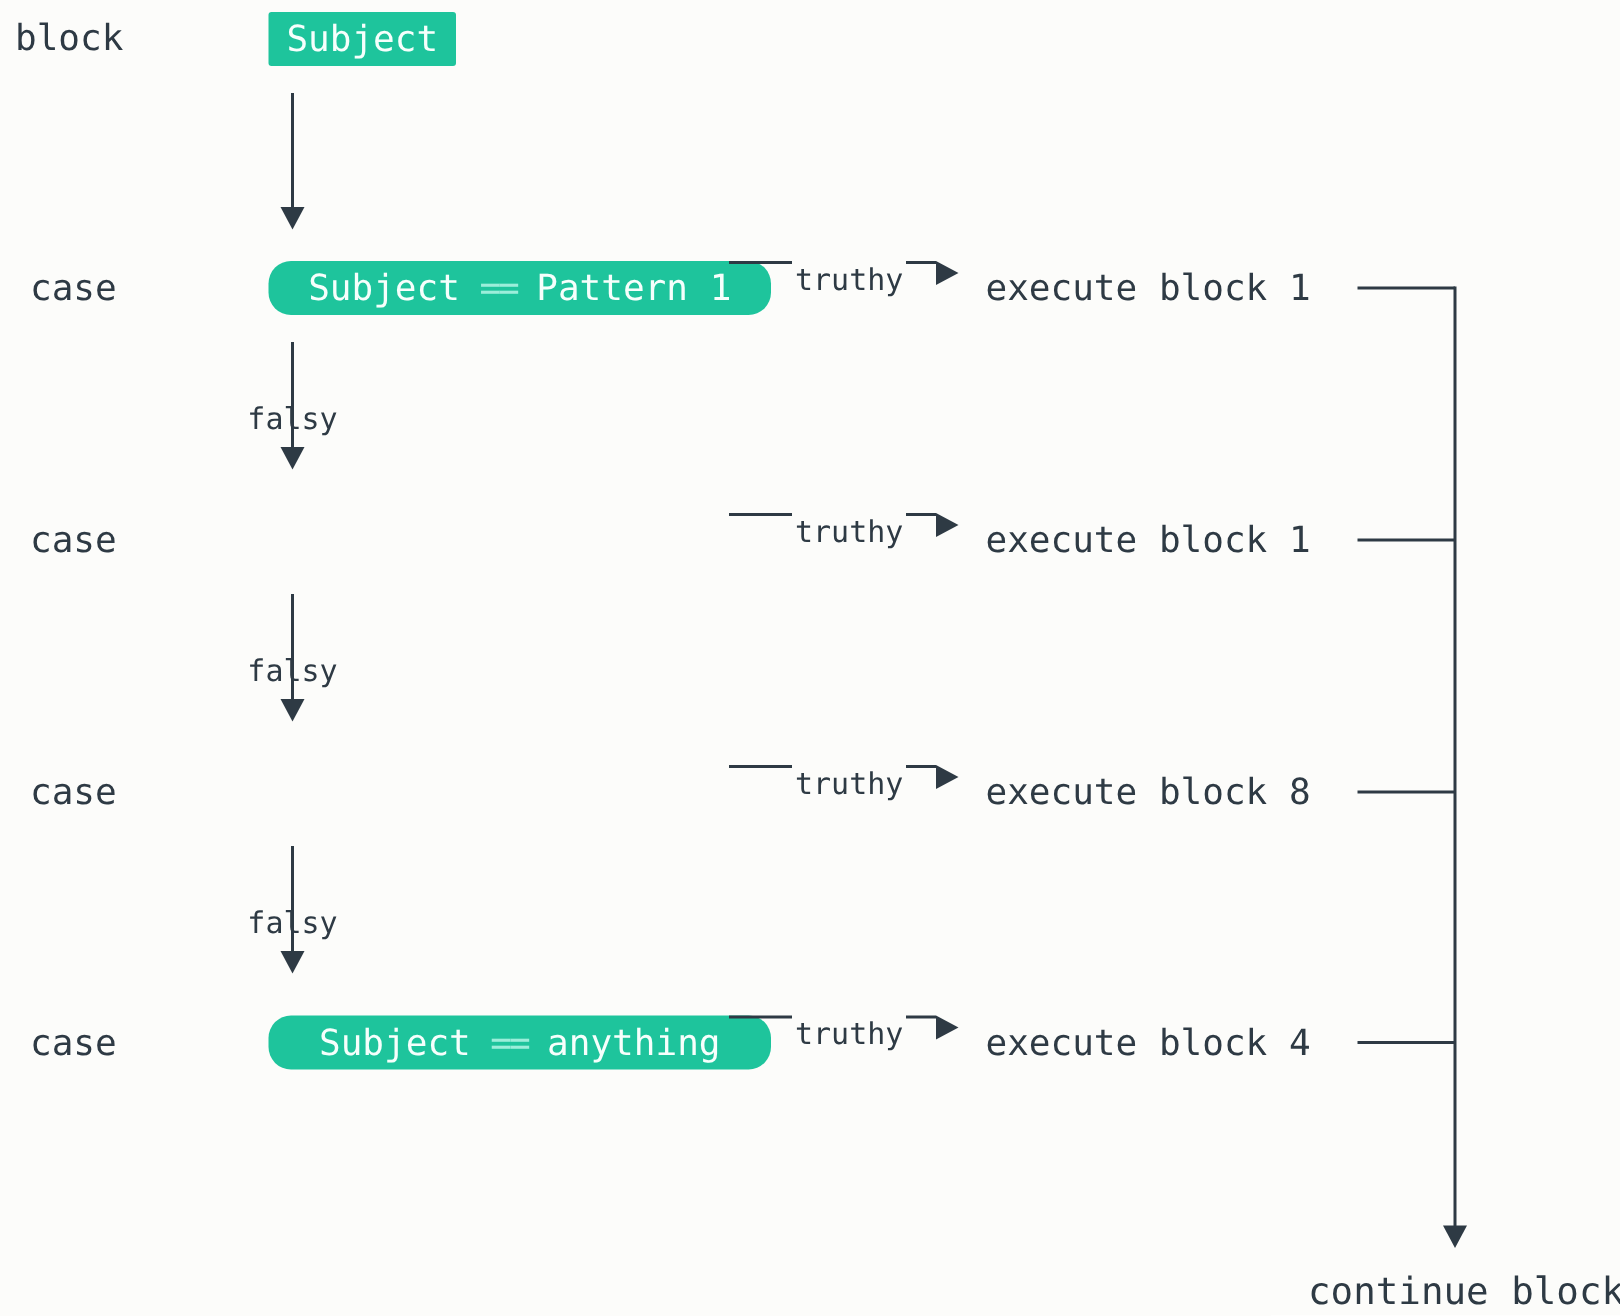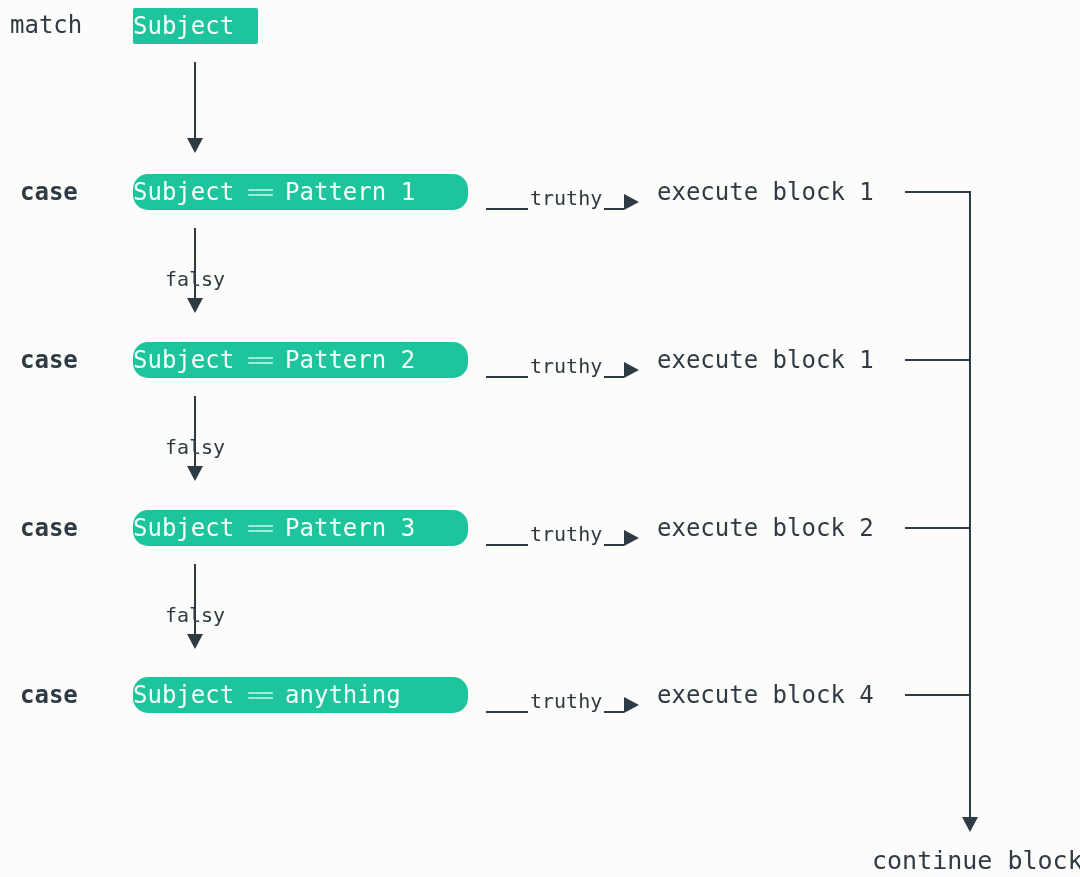--- a/index.html
+++ b/index.html
@@ -18,43 +18,44 @@
     line-height: 36px;
     white-space: pre;
   }
   .box {
     position: absolute;
     height: 36px;
     line-height: 36px;
     background: #1ec49c;
     color: #f6fffc;
     font-size: 24px;
-    text-align: left;
+    text-align: center;
     border-radius: 2px;
     white-space: nowrap;
+    margin-left: 46px;
   }
   .subject-box { left: 133px; top: 8px; width: 125px; }
   .case-box { left: 133px; width: 335px; border-radius: 15px; }
   .case-box .op { color: #9beeda; margin: 0 13px; letter-spacing: -2px; }
   .row { position: absolute; left: 0; width: 1080px; height: 36px; }
-  .row .row-kw { left: 20px; top: 0; font-weight: bold; }
+  .row .row-kw { left: 20px; top: 0; }
   .result {
     position: absolute;
     left: 657px; top: 0;
     font-size: 24px;
     line-height: 36px;
     white-space: pre;
   }
   .tail { position: absolute; left: 905px; top: 17px; width: 65px; height: 2px; background: #2e3a44; }
   .truthy {
     position: absolute;
     left: 486px; top: 0;
     height: 36px;
     display: flex;
-    align-items: flex-end;
+    align-items: flex-start;
   }
   .small-label { font-size: 20px; line-height: 24px; }
   .hl { display: inline-block; height: 2px; background: #2e3a44; }
   .w40 { width: 42px; margin-right: 2px; }
   .w18 { width: 20px; margin-left: 2px; }
   .head-right {
     display: inline-block; width: 0; height: 0;
     border-top: 8px solid transparent;
     border-bottom: 8px solid transparent;
     border-left: 15px solid #2e3a44;
@@ -83,21 +84,21 @@
     font-size: 25px;
     line-height: 30px;
     white-space: pre;
   }
 </style>
 </head>
 <body>
 
 <div class="canvas">
 
-  <div class="kw" style="left:10px; top:7px;">match</div>
+  <div class="kw" style="left:10px; top:7px;">block</div>
   <div class="box subject-box">Subject</div>
   <div class="vline subj-line"></div>
   <div class="head-down subj-head"></div>
 
   <div class="row" style="top:174px">
     <div class="kw row-kw" style="left:20px;">case</div>
     <div class="box case-box"><span>Subject</span><span class="op">==</span><span>Pattern 1</span></div>
     <div class="truthy">
       <span class="hl w40"></span>
       <span class="small-label">truthy</span>
@@ -109,47 +110,45 @@
   </div>
 
   <div class="falsy" style="top:228px">
     <span class="fline"></span>
     <span class="small-label flabel">falsy</span>
     <span class="head-down fhead"></span>
   </div>
 
   <div class="row" style="top:342px">
     <div class="kw row-kw" style="left:20px;">case</div>
-    <div class="box case-box"><span>Subject</span><span class="op">==</span><span>Pattern 2</span></div>
     <div class="truthy">
       <span class="hl w40"></span>
       <span class="small-label">truthy</span>
       <span class="hl w18"></span>
       <span class="head-right"></span>
     </div>
     <div class="result">execute block 1</div>
     <div class="tail"></div>
   </div>
 
   <div class="falsy" style="top:396px">
     <span class="fline"></span>
     <span class="small-label flabel">falsy</span>
     <span class="head-down fhead"></span>
   </div>
 
   <div class="row" style="top:510px">
     <div class="kw row-kw" style="left:20px;">case</div>
-    <div class="box case-box"><span>Subject</span><span class="op">==</span><span>Pattern 3</span></div>
     <div class="truthy">
       <span class="hl w40"></span>
       <span class="small-label">truthy</span>
       <span class="hl w18"></span>
       <span class="head-right"></span>
     </div>
-    <div class="result">execute block 2</div>
+    <div class="result">execute block 8</div>
     <div class="tail"></div>
   </div>
 
   <div class="falsy" style="top:564px">
     <span class="fline"></span>
     <span class="small-label flabel">falsy</span>
     <span class="head-down fhead"></span>
   </div>
 
   <div class="row" style="top:677px">

